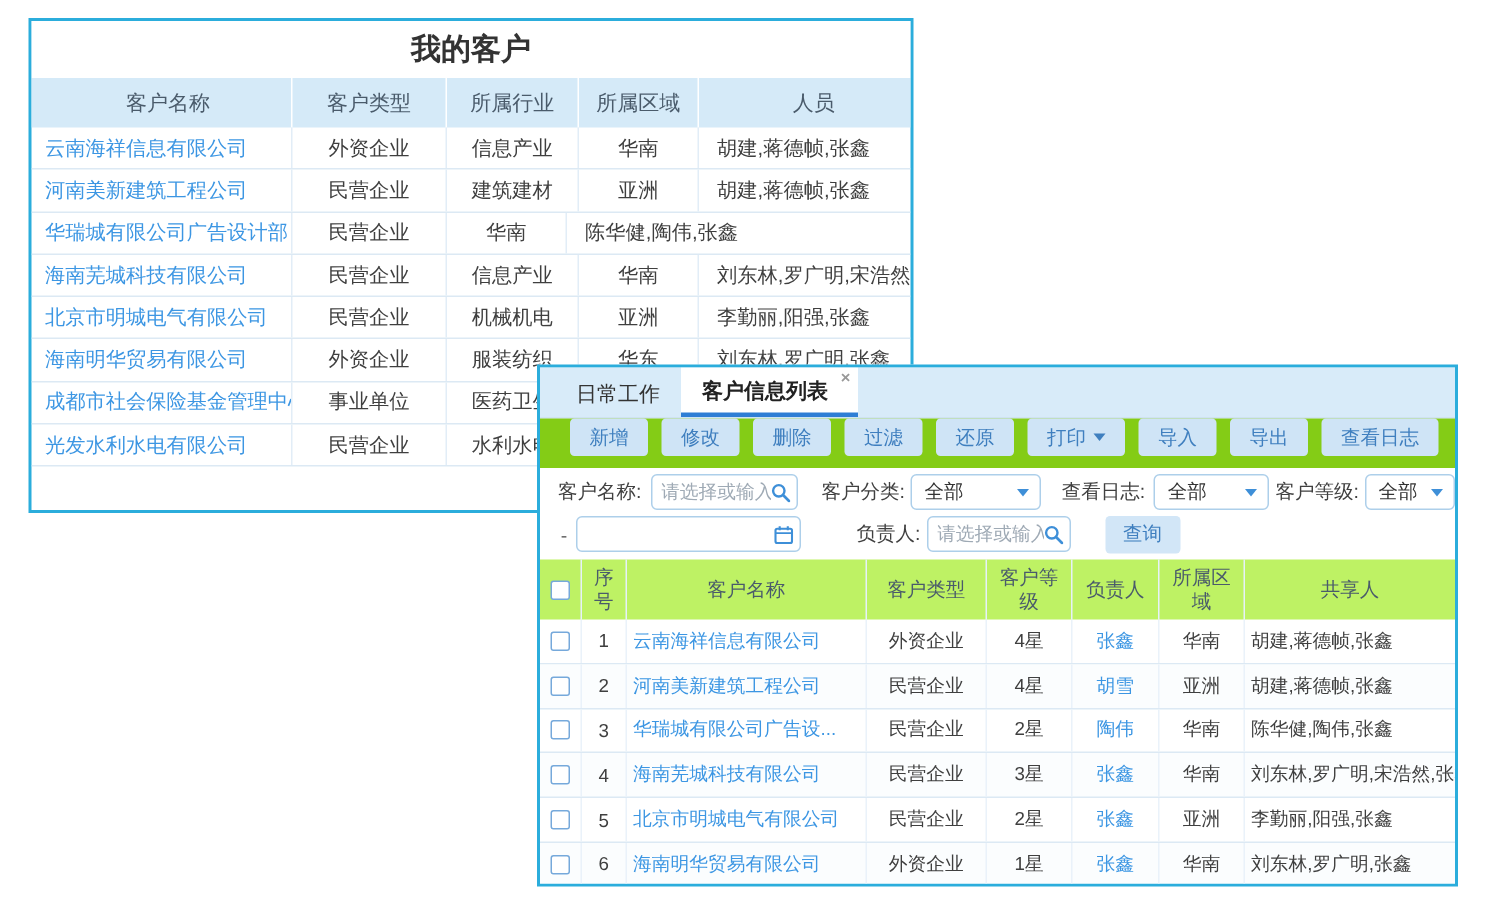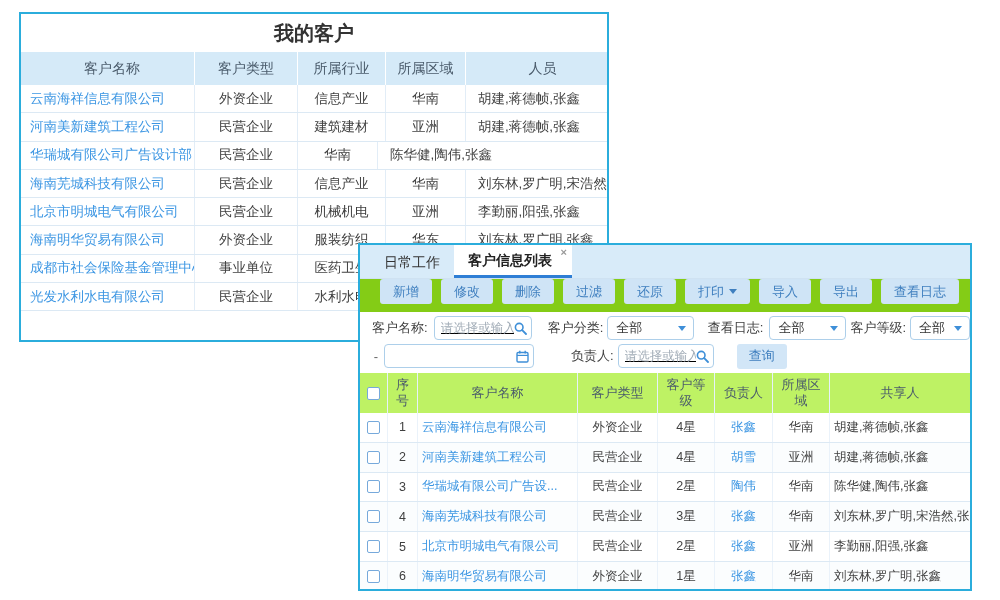--- a/index.html
+++ b/index.html
@@ -45,21 +45,21 @@
             cursor:pointer; font-family:inherit; white-space:nowrap; }
   .caret-down { width:0; height:0; border-left:4px solid transparent;
                 border-right:4px solid transparent; border-top:5px solid #3F7FBF; }
   .filters { background:#fff; }
   .f-row { display:flex; align-items:center; height:28px; padding-left:12px; }
   .f-row1 { margin-top:2px; }
   .f-label { font-size:13px; color:#404040; white-space:nowrap; }
   .f-input { display:flex; align-items:center; height:24px; border:1px solid #ADCFEA;
              border-radius:4px; background:#fff; padding:0 4px 0 6px; }
   .f-input input { border:none; outline:none; flex:1; min-width:0; font-size:12.5px;
-                   color:#000000; font-family:inherit; background:transparent;text-decoration:underline; }
+                   color:#000000; font-family:inherit; background:transparent; }
   .f-input input::placeholder { color:#9FAAB5; }
   .f-select { display:flex; align-items:center; justify-content:space-between; height:24px;
               border:1px solid #ADCFEA; border-radius:4px; background:#fff;
               padding:0 7px 0 8px; font-size:13px; color:#333; cursor:pointer; }
   .sel-caret { width:0; height:0; border-left:4px solid transparent;
                border-right:4px solid transparent; border-top:5px solid #3E8FD8; }
   .dash { font-size:13px; color:#666; width:8px; text-align:center; }
   .query-btn { height:25px; padding:0 12px; background:#D2E6F7; color:#3F7FBF; font-size:13px;
                border:none; border-radius:3px; cursor:pointer; font-family:inherit; }
   

